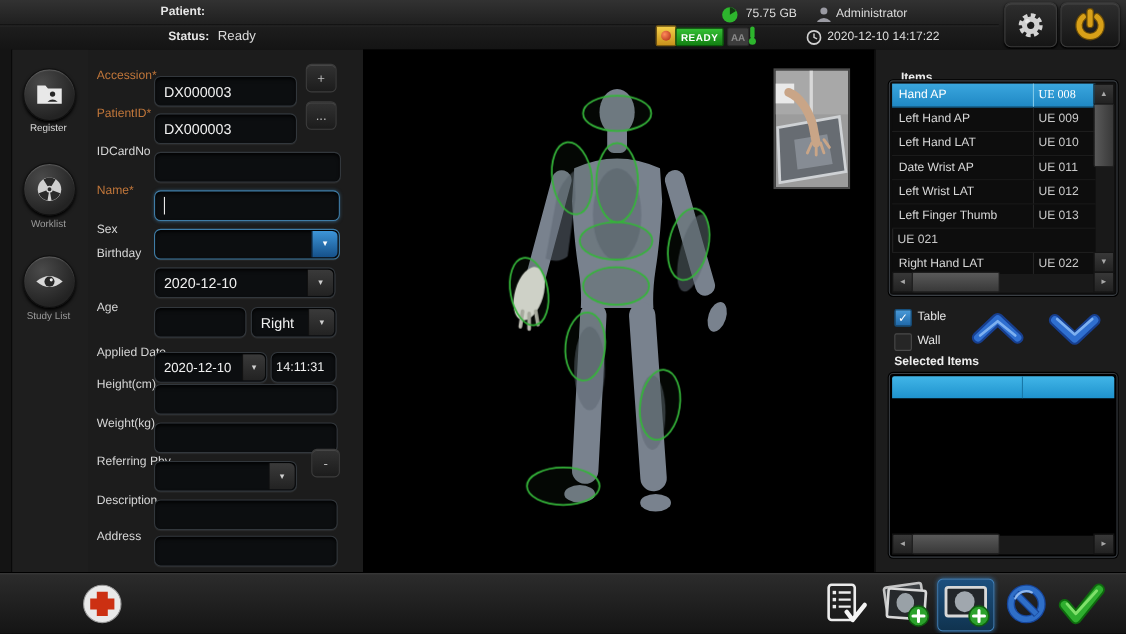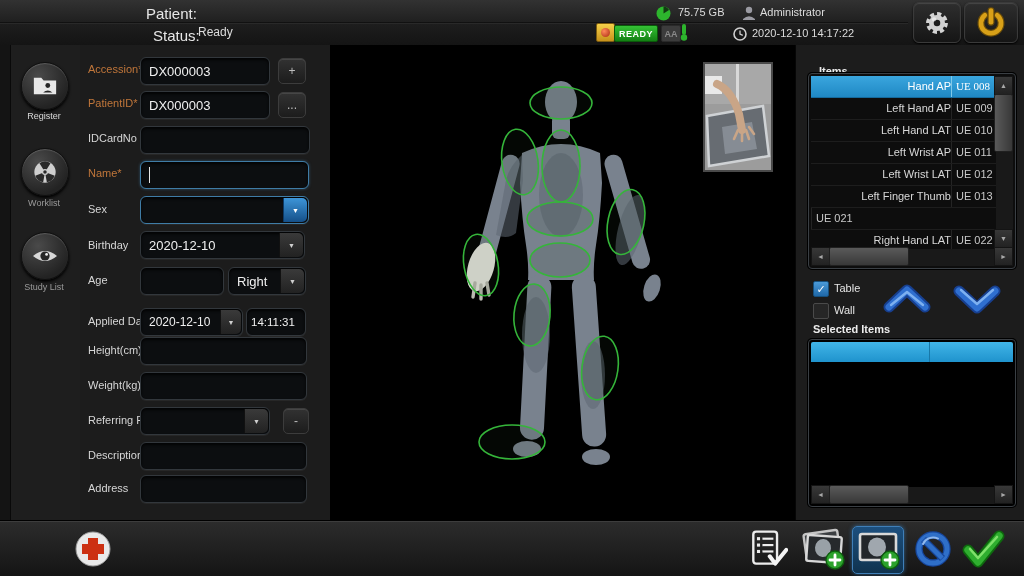--- a/index.html
+++ b/index.html
@@ -4,21 +4,21 @@
 <style>
   html,body{margin:0;padding:0;background:#000;}
   #app{position:relative;width:1024px;height:576px;overflow:hidden;background:#1c1c1c;
        font-family:"Liberation Sans",sans-serif;color:#ddd;-webkit-font-smoothing:antialiased;}
   .abs{position:absolute;}
 
   
   #topbar{position:absolute;left:0;top:0;width:1024px;height:45px;
           background:linear-gradient(#323232,#1d1d1d 55%,#141414);border-bottom:1px solid #000;}
   #topbar .rowline{position:absolute;left:0;top:22px;width:908px;height:1px;background:rgba(0,0,0,.45);box-shadow:0 1px 0 rgba(255,255,255,.05);}
-  .toplabel{font-size:15px;font-weight:normal;color:#e6e6e6;}
+  .toplabel{font-size:11px;font-weight:bold;color:#e6e6e6;}
   .topval{font-size:11px;color:#dcdcdc;}
   .winbtn{position:absolute;top:2px;height:39px;border-radius:6px;border:1px solid #3a3a3a;
           background:linear-gradient(#2e2e2e,#151515);box-shadow:inset 0 1px 1px rgba(255,255,255,.12),0 1px 2px #000;
           display:flex;align-items:center;justify-content:center;}
   #ready-badge{position:absolute;left:614px;top:25px;width:42px;height:15px;border-radius:2px;
           background:linear-gradient(#35c135,#138013);border:1px solid #0a5a0a;color:#fff;
           font-size:9px;font-weight:bold;display:flex;align-items:center;justify-content:center;letter-spacing:.5px;}
   #aec-chip{position:absolute;left:661px;top:25px;width:18px;height:15px;border-radius:2px;background:#3c3c3c;
           border:1px solid #2a2a2a;color:#8a8a8a;font-size:9px;font-weight:bold;display:flex;align-items:center;justify-content:center;}
   #tube-chip{position:absolute;left:596px;top:23px;width:17px;height:17px;border-radius:2px;
@@ -33,42 +33,42 @@
           border:1px solid #101010;box-shadow:inset 0 1px 1px rgba(255,255,255,.18),0 2px 3px #000;
           display:flex;align-items:center;justify-content:center;}
   .navlbl{position:absolute;left:0;width:88px;text-align:center;font-size:9px;color:#9a9a9a;}
 
   
   #form{position:absolute;left:80px;top:45px;width:250px;height:475px;background:#1c1c1c;}
   .flabel{position:absolute;left:8px;font-size:11px;color:#d6d6d6;white-space:nowrap;}
   .req{color:#c0763a;}
   .field{position:absolute;height:26px;background:#0c0e10;border:1px solid #32373c;border-radius:6px;
          box-shadow:inset 0 2px 3px rgba(0,0,0,.8),0 1px 0 rgba(255,255,255,.05);
-         display:flex;align-items:center;overflow:hidden;}
+         display:flex;align-items:center;overflow:hidden;margin-top:12px;}
   .fval{font-size:13px;color:#f0f0f0;padding-left:8px;white-space:nowrap;}
   .field.focus{border-color:#3f7ca6;box-shadow:inset 0 2px 3px rgba(0,0,0,.8),0 0 3px rgba(70,140,190,.5);}
   .caret{width:1px;height:16px;background:#e8e8e8;margin-left:8px;}
   .sqbtn{position:absolute;width:26px;height:24px;border-radius:5px;border:1px solid #3c3c3c;
          background:linear-gradient(#323232,#1c1c1c);box-shadow:inset 0 1px 0 rgba(255,255,255,.1);
          color:#bdbdbd;font-size:12px;display:flex;align-items:center;justify-content:center;}
   .dropbtn{position:absolute;right:1px;top:1px;bottom:1px;width:23px;border-radius:0 5px 5px 0;
          background:linear-gradient(#3a3a3a,#222);border-left:1px solid #111;
          display:flex;align-items:center;justify-content:center;color:#cfcfcf;font-size:7px;}
   .dropbtn.blue{background:linear-gradient(#3d95d8,#155089);color:#fff;border-left:1px solid #0d3a66;}
 
   
   #bodymap{position:absolute;left:330px;top:45px;width:465px;height:475px;background:#000;}
   #thumb{position:absolute;left:373px;top:17px;width:66px;height:106px;border:2px solid #4a4a4a;outline:1px solid #000;}
 
   
   #rightpanel{position:absolute;left:795px;top:45px;width:229px;height:475px;background:#1c1c1c;border-left:1px solid #060606;}
   .ptitle{font-size:11px;font-weight:bold;color:#ececec;}
   .listbox{position:absolute;background:#0d0d0d;border:1px solid #3a3f44;border-radius:4px;box-shadow:0 0 0 1px #000;}
   .lrow{display:flex;height:21px;line-height:21px;font-size:11px;color:#d8d8d8;border-bottom:1px solid #1d1d1d;background:#0d0d0d;}
-  .lrow .c1{width:122px;padding-left:18px;overflow:hidden;white-space:nowrap;text-align:right;}
+  .lrow .c1{width:122px;padding-left:6px;overflow:hidden;white-space:nowrap;}
   .lrow .c2{flex:1;padding-left:4px;border-left:1px solid #242424;color:#c9c9c9;white-space:nowrap;}
   .lrow.sel{background:linear-gradient(#3aa6de,#1f88c4);color:#fff;border-bottom:1px solid #156a9d;}
   .lrow.sel .c2{color:#fff;border-left:1px solid #7fc8e8;font-family:Liberation Serif, serif;}
   .sbtn{position:absolute;width:17px;height:17px;background:linear-gradient(#383838,#222);
         border:1px solid #141414;color:#a8a8a8;font-size:7px;display:flex;align-items:center;justify-content:center;}
   .sthumb{position:absolute;border-radius:2px;background:linear-gradient(90deg,#5a5a5a,#383838);border:1px solid #202020;}
   .sthumb.h{background:linear-gradient(#5a5a5a,#383838);}
   .strack{position:absolute;background:#191919;}
   .cb{position:absolute;width:14px;height:14px;border-radius:2px;border:1px solid #4a4a4a;background:#262626;
       display:flex;align-items:center;justify-content:center;font-size:11px;color:#fff;}
@@ -204,21 +204,21 @@
       </div>
 
     <div class="flabel" style="top:158px">Sex</div>
     <div class="field" style="left:60px;top:151px;width:167px;border-color:#3f7ca6">
       <span class="fval"></span>
       <div class="dropbtn blue">
           <span>▼</span>
         </div>
       </div>
 
-    <div class="flabel" style="top:194px">Birthday</div>
+    <div class="flabel" style="top:180px">Birthday</div>
     <div class="field" style="left:60px;top:186px;width:163px">
       <span class="fval">2020-12-10</span>
       <div class="dropbtn">
           <span>▼</span>
         </div>
       </div>
 
     <div class="flabel" style="top:229px">Age</div>
     <div class="field" style="left:60px;top:222px;width:82px">
       <span class="fval"></span>
@@ -334,21 +334,21 @@
           </div>
         <div class="lrow">
             <span class="c1">Left Hand AP</span>
             <span class="c2">UE 009</span>
           </div>
         <div class="lrow">
             <span class="c1">Left Hand LAT</span>
             <span class="c2">UE 010</span>
           </div>
         <div class="lrow">
-            <span class="c1">Left Wrist AP</span>
+            <span class="c1">Date Wrist AP</span>
             <span class="c2">UE 011</span>
           </div>
         <div class="lrow">
             <span class="c1">Left Wrist LAT</span>
             <span class="c2">UE 012</span>
           </div>
         <div class="lrow">
             <span class="c1">Left Finger Thumb</span>
             <span class="c2">UE 013</span>
           </div>

